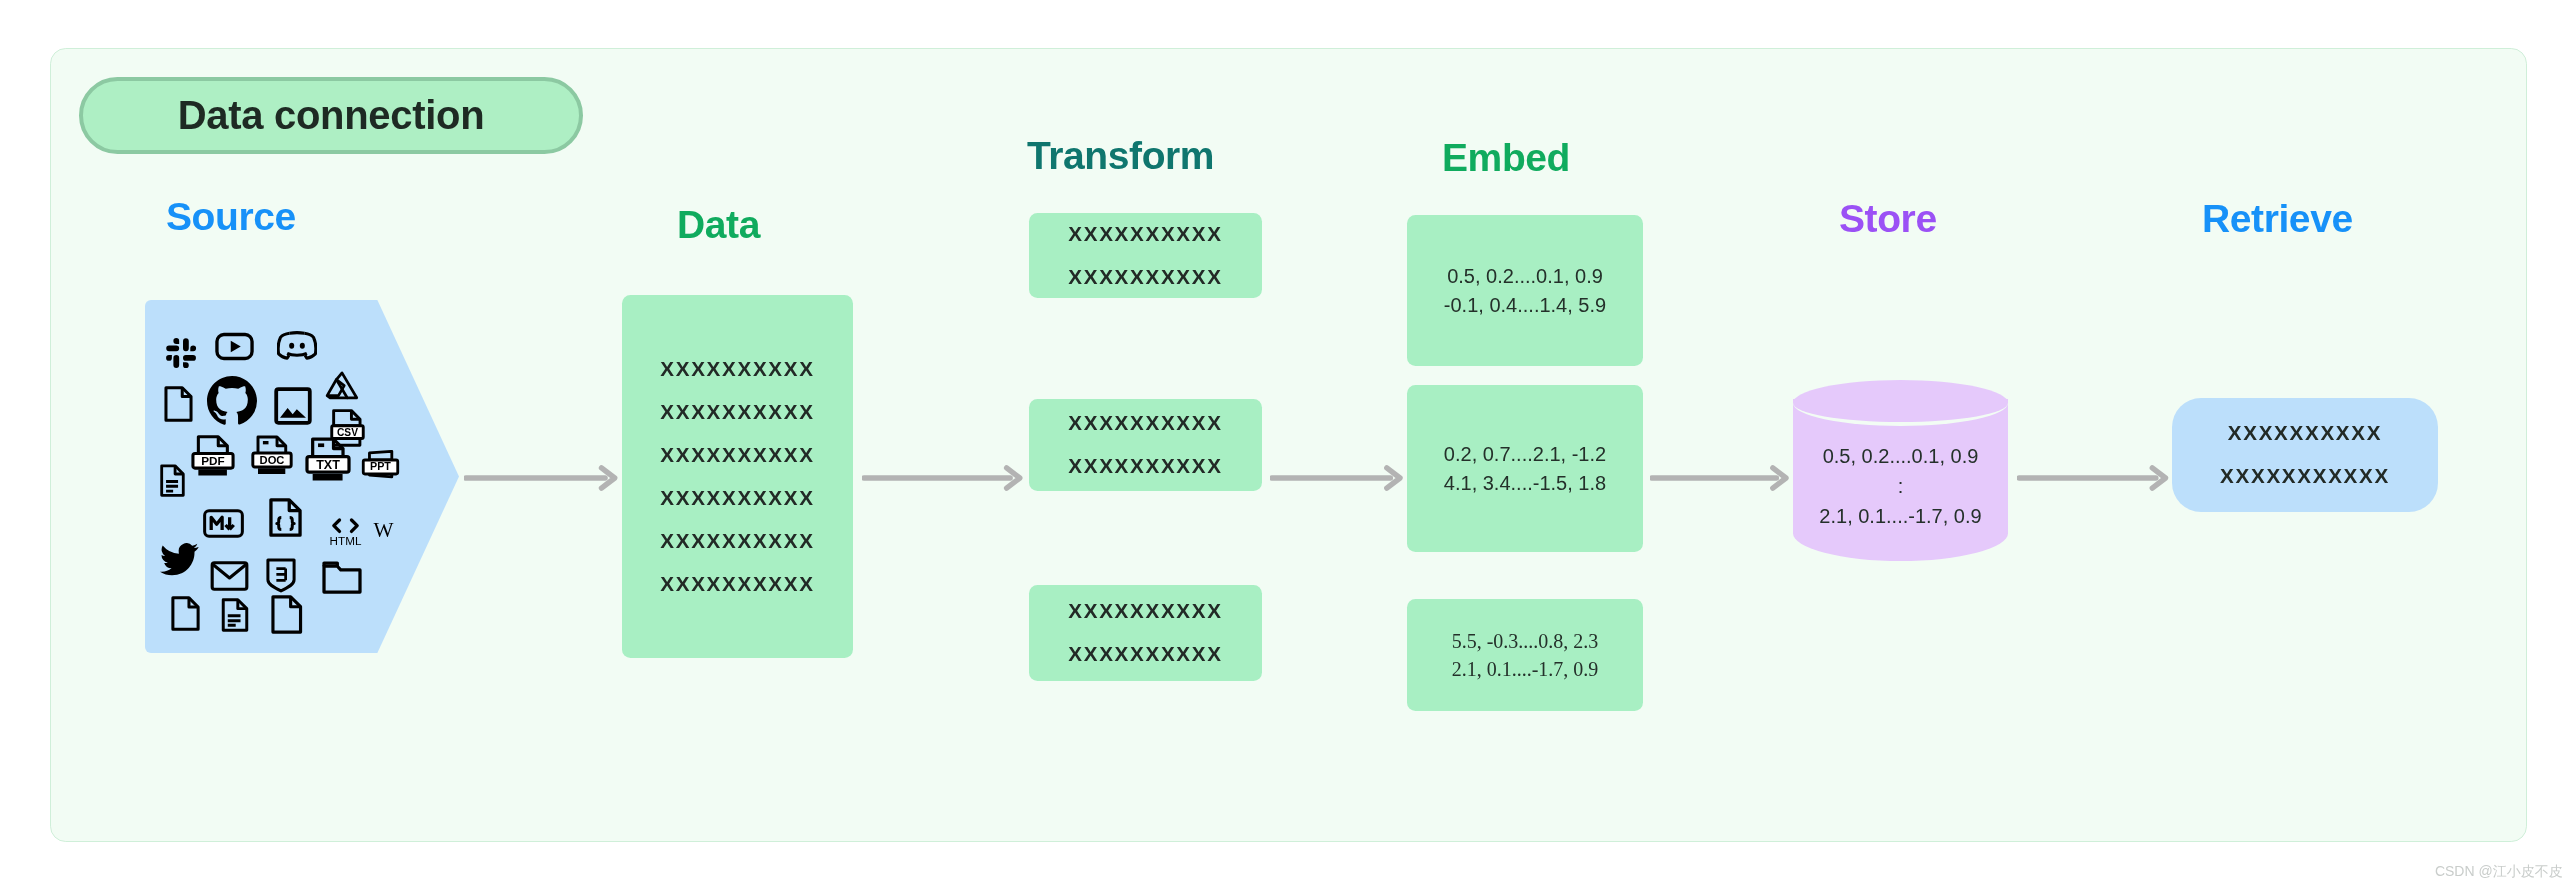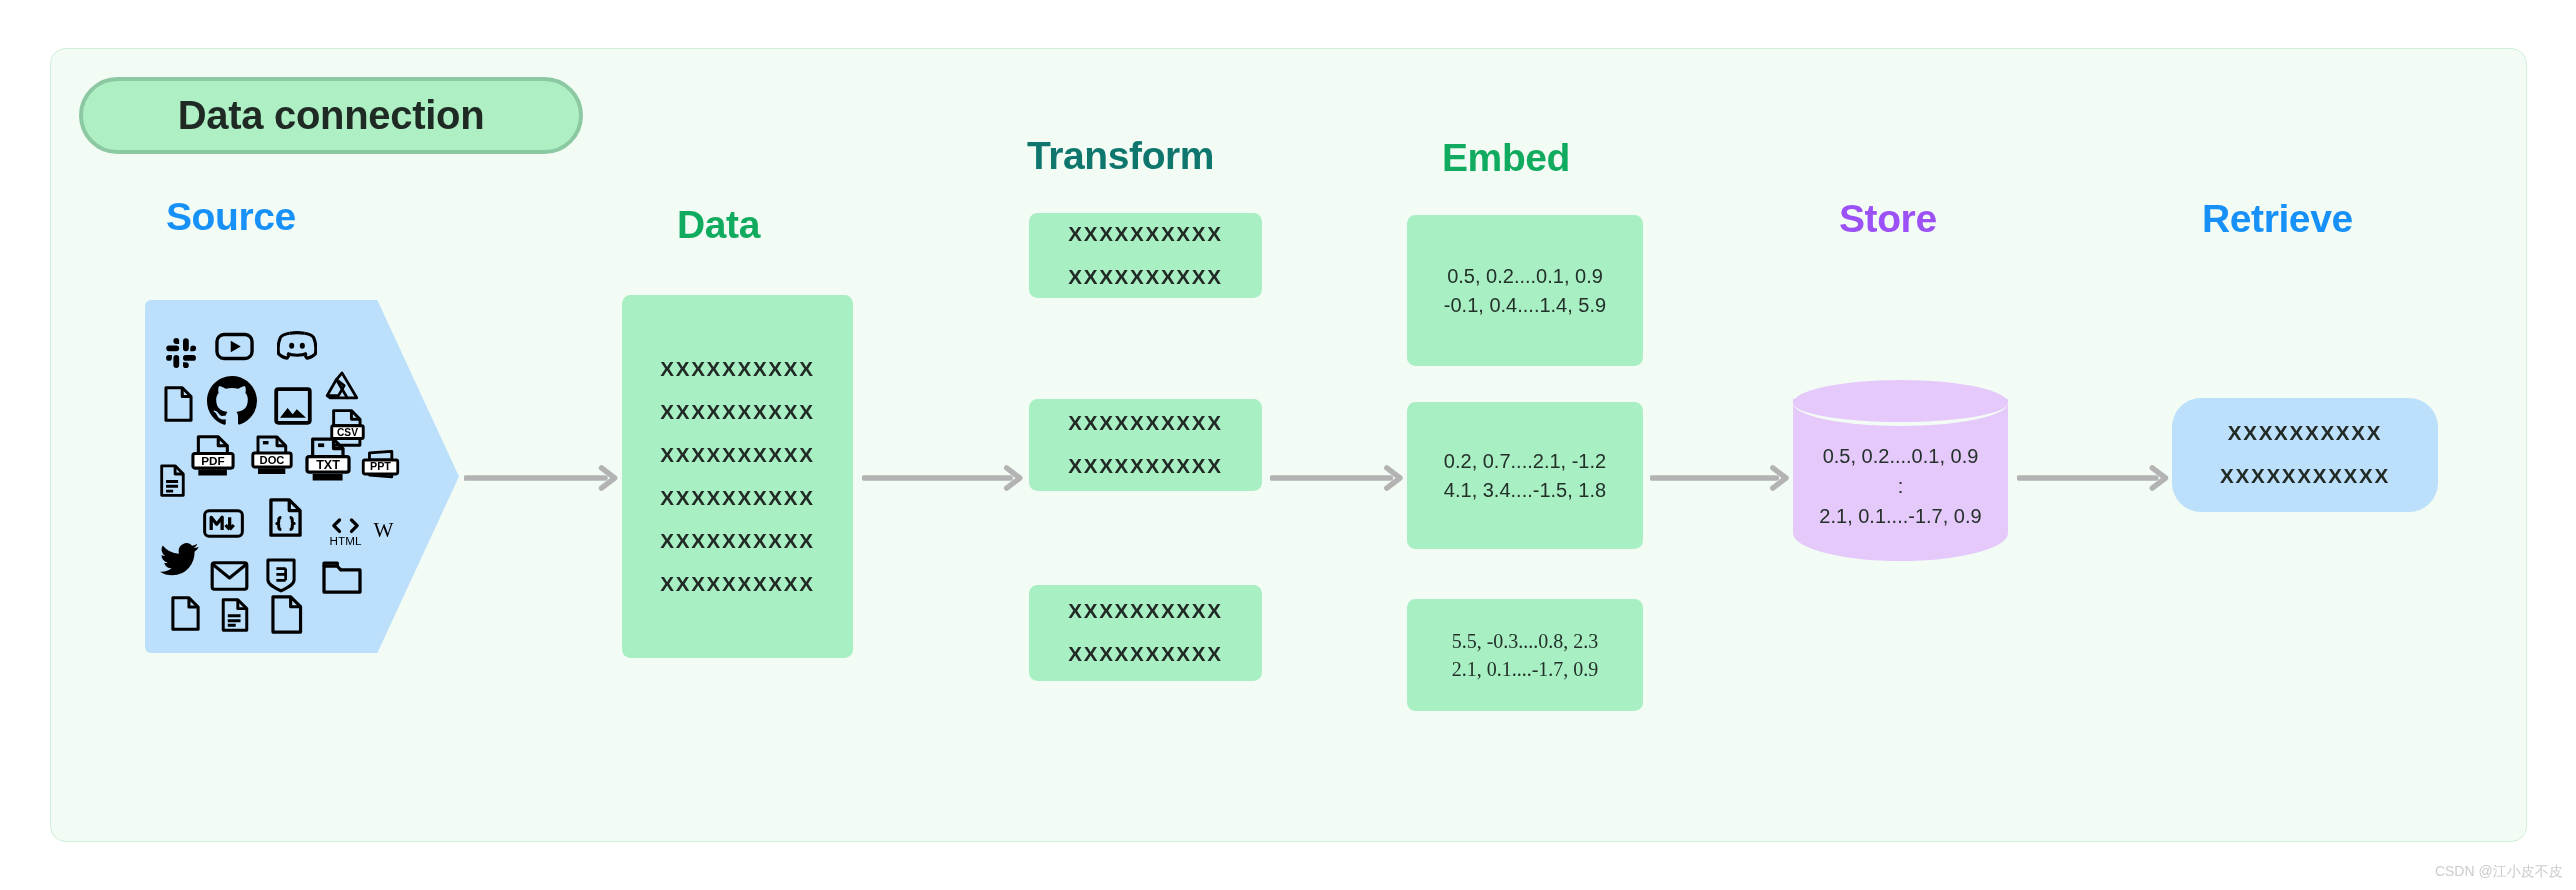--- a/index.html
+++ b/index.html
@@ -96,21 +96,21 @@
     background: #A8EFC3;
     border-radius: 8.5px;
     display: flex; flex-direction: column;
     align-items: center; justify-content: center;
   }
   .ebox .vline {
     font-size: 20px; font-weight: 400; color: #24302A;
     line-height: 1.42; white-space: nowrap;
   }
   .box-e1 { left: 1407px; top: 215px; width: 236px; height: 151px; }
-  .box-e2 { left: 1407px; top: 402px; width: 236px; height: 147px; }
+  .box-e2 { left: 1407px; top: 385px; width: 236px; height: 167px; }
   .box-e3 { left: 1407px; top: 599px; width: 236px; height: 112px; font-family: Liberation Serif, serif; }
 
   
   .cyl {
     position: absolute;
     left: 1793px; top: 380px;
     width: 215px; height: 182px;
   }
   .cyl-body {
     position: absolute; left: 0; top: 19.4px;

